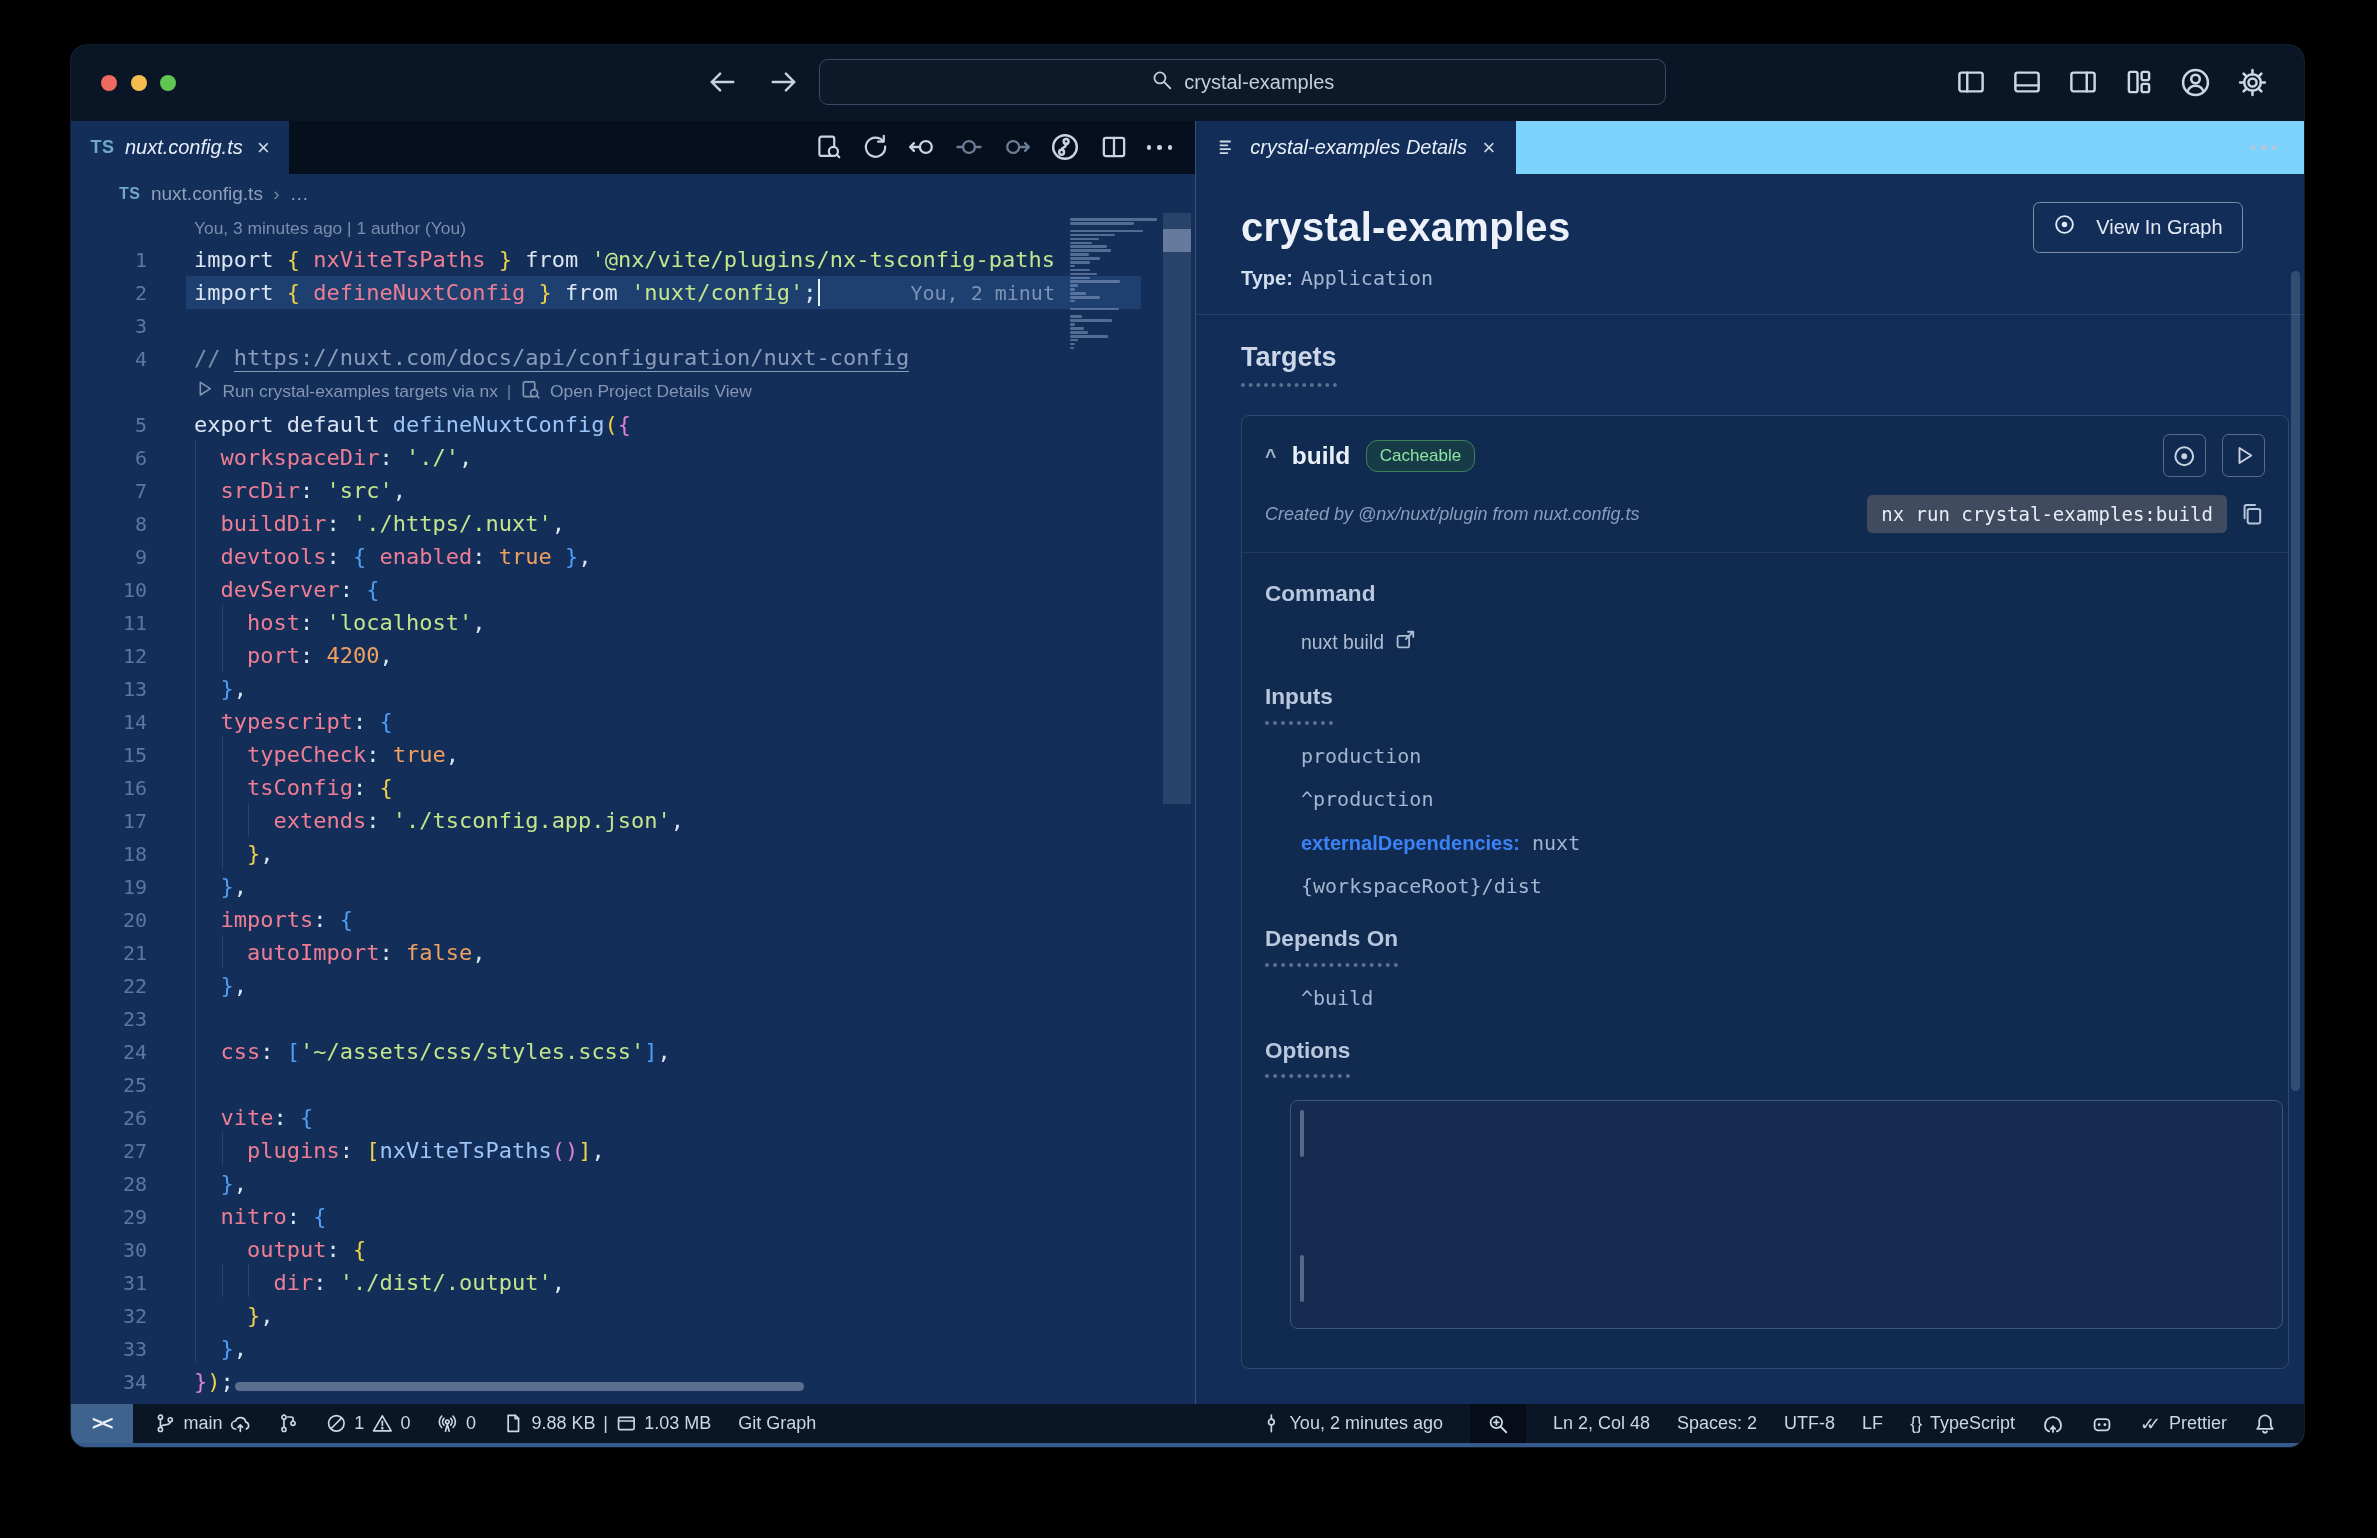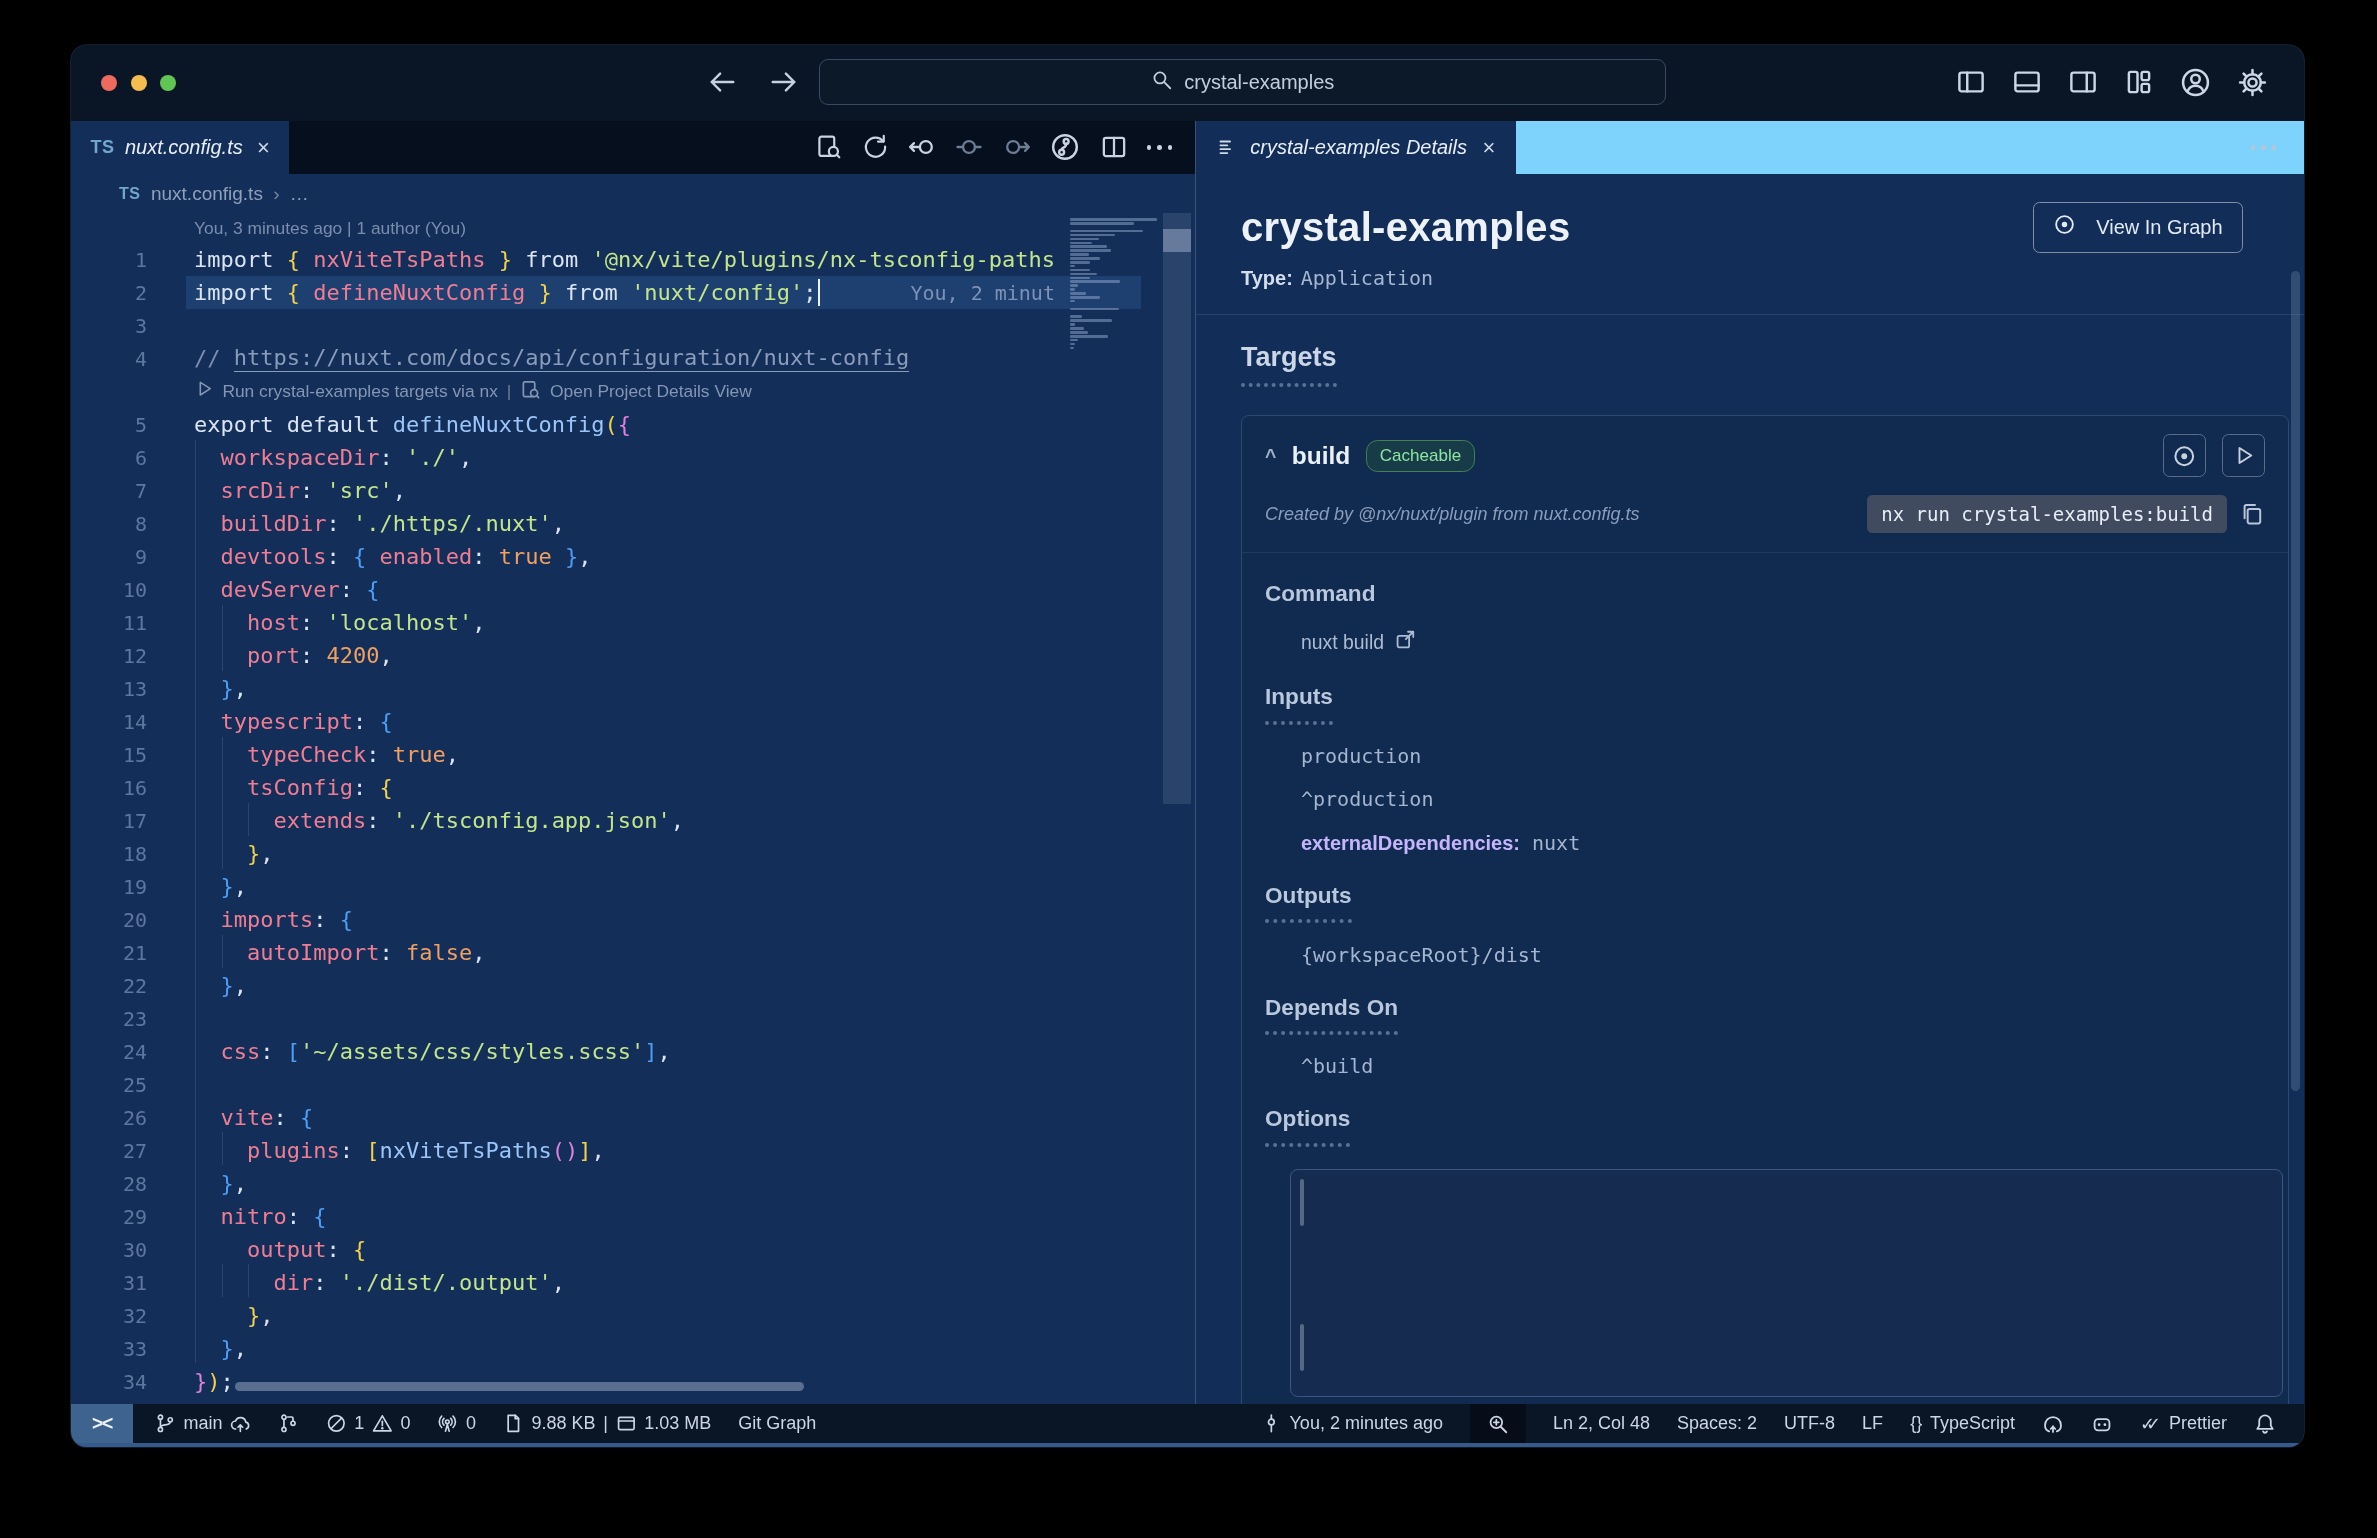--- a/index.html
+++ b/index.html
@@ -80,21 +80,21 @@
   .sq-btn{width:41px;height:41px;border:1.3px solid #5a6c89;border-radius:6.5px;display:flex;
     align-items:center;justify-content:center;color:#c9d3e0;cursor:pointer;}
   .card-meta{display:flex;align-items:center;margin-top:18px;}
   .created-by{font-style:italic;font-size:18px;color:#8b9dbc;}
   .chip{margin-left:auto;font-family:"DejaVu Sans Mono",monospace;font-size:19px;color:#e8eef8;
     background:#404b5f;border-radius:5.2px;padding:7.8px 14px;}
   .copy-btn{margin-left:13px;color:#b9c6da;cursor:pointer;display:flex;}
   .card-div{margin:19.4px -23px 0;border-top:1.3px solid #24395f;}
   .sub-h{margin-top:28px;font-size:22.6px;font-weight:600;color:#bac8dd;display:inline-block;}
   .sect-item{margin-top:19.4px;margin-left:36px;font-family:"DejaVu Sans Mono",monospace;font-size:20px;color:#a4b6d0;}
-  .kv-label{font-family:"Liberation Sans",sans-serif;font-weight:700;color:#c4b5fd;}
+  .kv-label{font-family:"Liberation Sans",sans-serif;font-weight:700;color:#3b82f6;}
   .cmd-row{display:flex;align-items:center;gap:10.3px;margin-top:22px;margin-left:36px;
     font-size:19.4px;color:#aebcd3;}
   .opt-block{margin-top:22px;margin-left:24.5px;width:956px;height:207px;border:1.3px solid #3d5680;
     border-radius:7.8px;background:#152c50;position:relative;
     font-family:"DejaVu Sans Mono",monospace;font-size:20.7px;line-height:34px;
     padding:19.4px 0 0 35px;white-space:pre;}
   .opt-bar{position:absolute;left:9px;width:4.5px;border-radius:2.6px;background:rgba(150,165,190,.5);}
   .panel-scroll{position:absolute;right:3.9px;top:150px;width:9px;height:820px;border-radius:4.5px;
     background:rgba(127,148,180,.3);}
   
@@ -523,21 +523,20 @@
           </div>
 
           <div><span class="sub-h dotted">Inputs</span></div>
           <div class="sect-item">production</div>
           <div class="sect-item">^production</div>
           <div class="sect-item">
             <span class="kv-label">externalDependencies:</span>
             <span>nuxt</span>
           </div>
 
-          <div><span class="sub-h dotted">Outputs</span></div>
           <div class="sect-item">{workspaceRoot}/dist</div>
 
           <div><span class="sub-h dotted">Depends On</span></div>
           <div class="sect-item">^build</div>
 
           <div><span class="sub-h dotted">Options</span></div>
           <div class="opt-block" id="opt-block">
             <div class="opt-bar" style="top:9px;height:47px"></div>
             <div class="opt-bar" style="top:154px;height:47px"></div>
           <div>&nbsp;</div><div></div></div>

